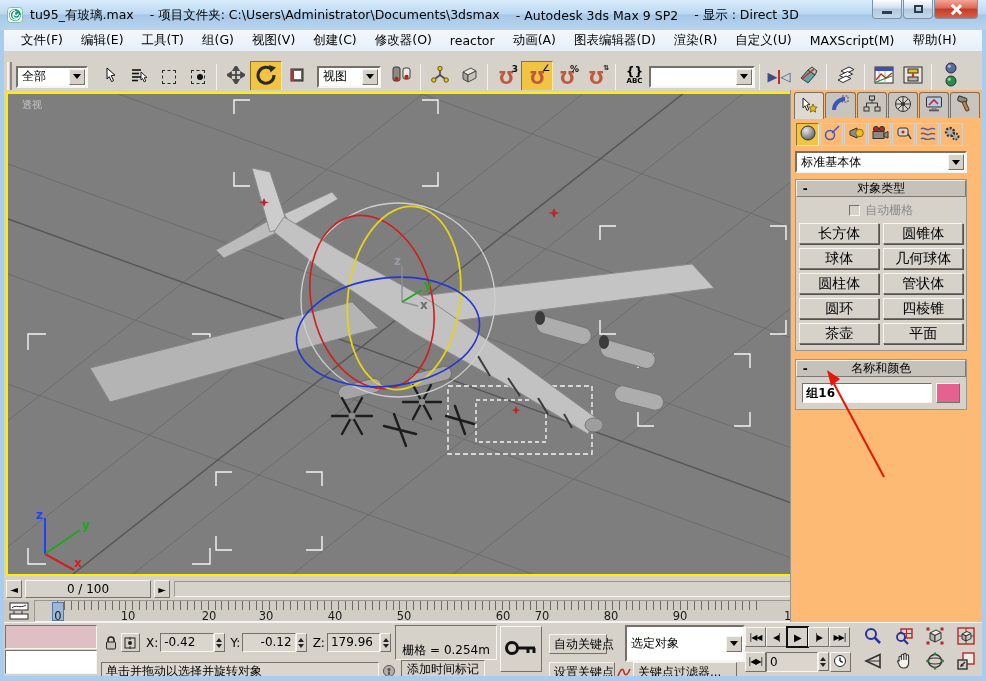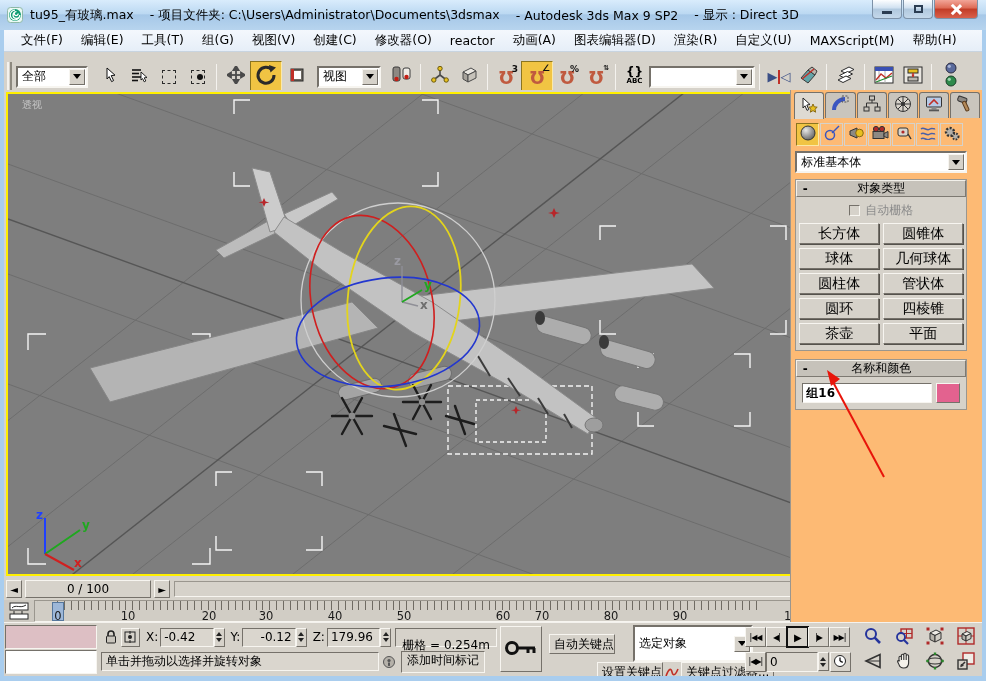--- a/index.html
+++ b/index.html
@@ -118,22 +118,22 @@
   .listencell.white { background:#ffffff; }
   .scol { display:flex; flex-direction:column; margin-left:4px; }
   .srow { display:flex; align-items:center; flex:1; }
   .sicon { width:20px; height:20px; display:flex; align-items:center; justify-content:center; flex:none; }
   .numfield { height:19px; background:#dad6ce; border:1px solid; border-color:#75716a #f7f5f0 #f7f5f0 #75716a;
     padding:0 3px; line-height:17px; font-size:12px; }
   .spin { width:11px; height:19px; display:flex; flex-direction:column; justify-content:center; align-items:center; flex:none;
     background:#d6d2ca; border:1px solid; border-color:#f7f5f0 #75716a #75716a #f7f5f0; margin-right:4px; }
   .spin .up { width:0;height:0;border-left:3px solid transparent;border-right:3px solid transparent;border-bottom:4px solid #222; margin-bottom:2px;}
   .spin .dn { width:0;height:0;border-left:3px solid transparent;border-right:3px solid transparent;border-top:4px solid #222;}
-  .gridlabel { height:19px; border:1px solid; border-color:#75716a #f7f5f0 #f7f5f0 #75716a; background:#d6d2ca;
-    padding:8px 6px; line-height:17px; white-space:nowrap; }
+  .gridlabel { height:35px; border:1px solid; border-color:#75716a #f7f5f0 #f7f5f0 #75716a; background:#d6d2ca;
+    padding:16px 6px; line-height:17px; white-space:nowrap; }
   .promptfield { width:278px; height:19px; background:#dad6ce; border:1px solid; border-color:#75716a #f7f5f0 #f7f5f0 #75716a;
     padding:0 4px; line-height:17px; white-space:nowrap; overflow:hidden; }
   .tagbtn { height:22px; border:1px solid; border-color:#75716a #f7f5f0 #f7f5f0 #75716a; background:#d6d2ca;
     padding:0 5px; line-height:17px; white-space:nowrap; margin-left:2px; }
   .keybtn { width:42px; height:46px; margin:1px 3px; background:#d6d2ca; border:1px solid;
     border-color:#f7f5f0 #75716a #75716a #f7f5f0; display:flex; align-items:center; justify-content:center; flex:none; }
   .animbtn { height:20px; background:#d6d2ca; border:1px solid; border-color:#f7f5f0 #75716a #75716a #f7f5f0;
     padding:0 4px; line-height:18px; white-space:nowrap; }
   .pbbtn { width:21px; height:20px; background:#d6d2ca; border:1px solid; border-color:#f7f5f0 #75716a #75716a #f7f5f0;
     display:flex; align-items:center; justify-content:center; font-size:8px; letter-spacing:-1px; flex:none; }
@@ -748,30 +748,30 @@
       <span><svg width="34" height="18" viewBox="0 0 34 18">
             <circle cx="8" cy="9" r="5.5" fill="none" stroke="#111" stroke-width="3"></circle>
             <line x1="13.5" y1="9" x2="31" y2="9" stroke="#111" stroke-width="3"></line>
             <line x1="24" y1="9" x2="24" y2="14" stroke="#111" stroke-width="3"></line>
             <line x1="30" y1="9" x2="30" y2="14" stroke="#111" stroke-width="3"></line>
           </svg></span>
     </div>
 
     <div class="scol" style="width:192px;">
       <div class="srow">
-        <div class="animbtn" style="width:66px;">自动关键点</div>
+        <div class="animbtn" style="width:58px;">自动关键点</div>
         <div class="dd" style="width:120px;height:37px;margin-left:18px;">
           <span class="ddtext">选定对象</span>
           <span class="ddarrow">
               <span class="tri-down"></span>
             </span>
         </div>
       </div>
       <div class="srow">
-        <div class="animbtn" style="width:66px;margin-left:48px;">设置关键点</div>
+        <div class="animbtn" style="width:66px;">设置关键点</div>
         <div class="sicon" style="width:18px;">
           <svg width="14" height="12" viewBox="0 0 14 12">
               <path d="M1,10 C4,2 6,2 7,6 C8,10 10,10 13,3" fill="none" stroke="#c03028" stroke-width="1.6"></path>
             </svg>
         </div>
         <div class="animbtn" style="width:104px;">关键点过滤器...</div>
       </div>
     </div>
 
     <div class="scol" style="width:128px;">

